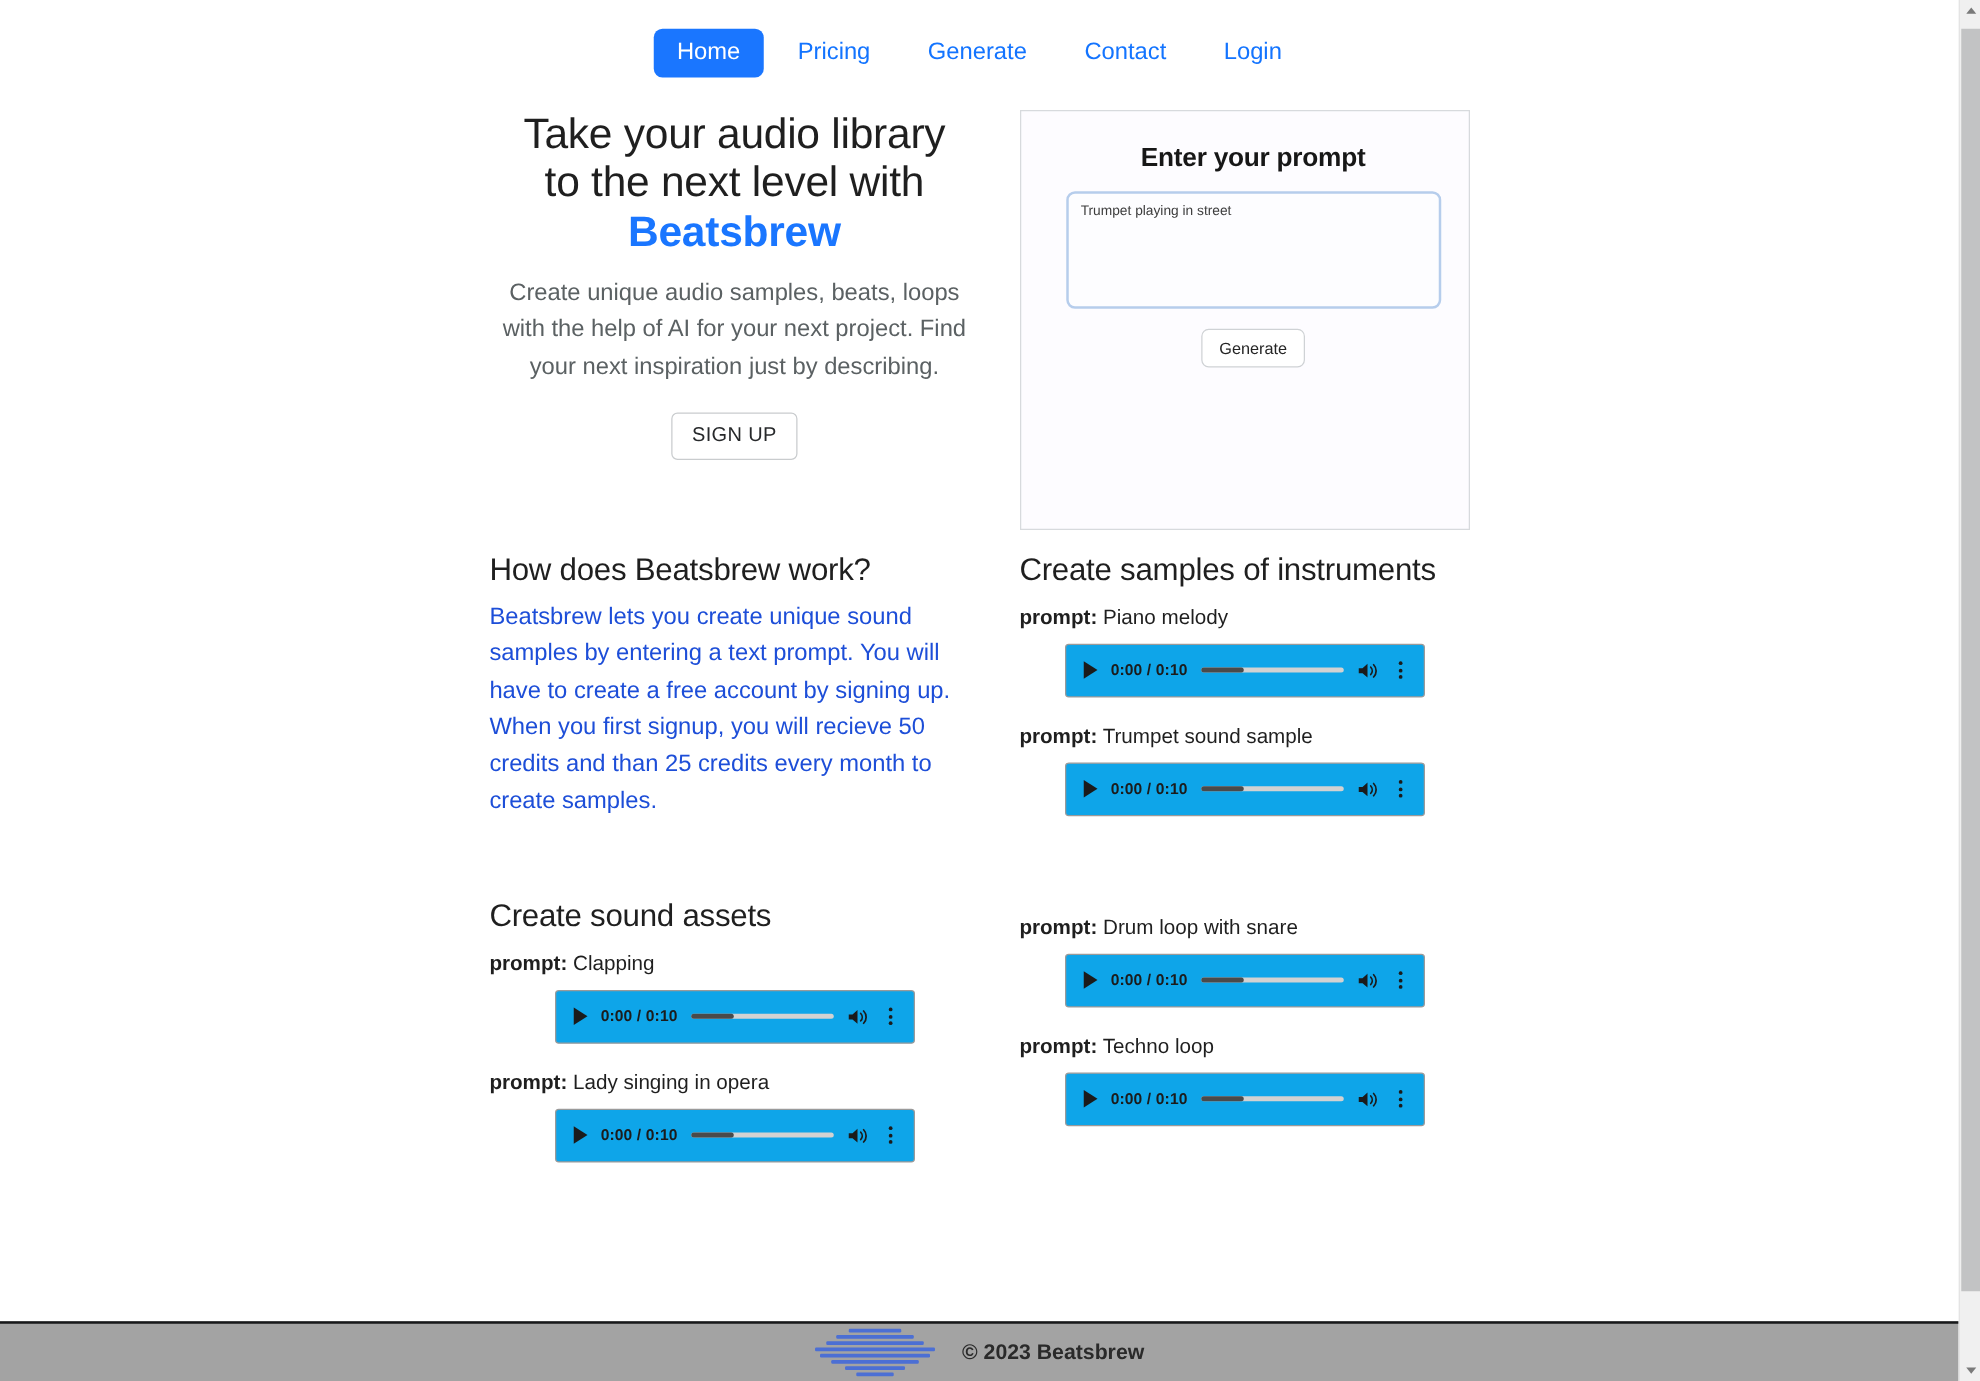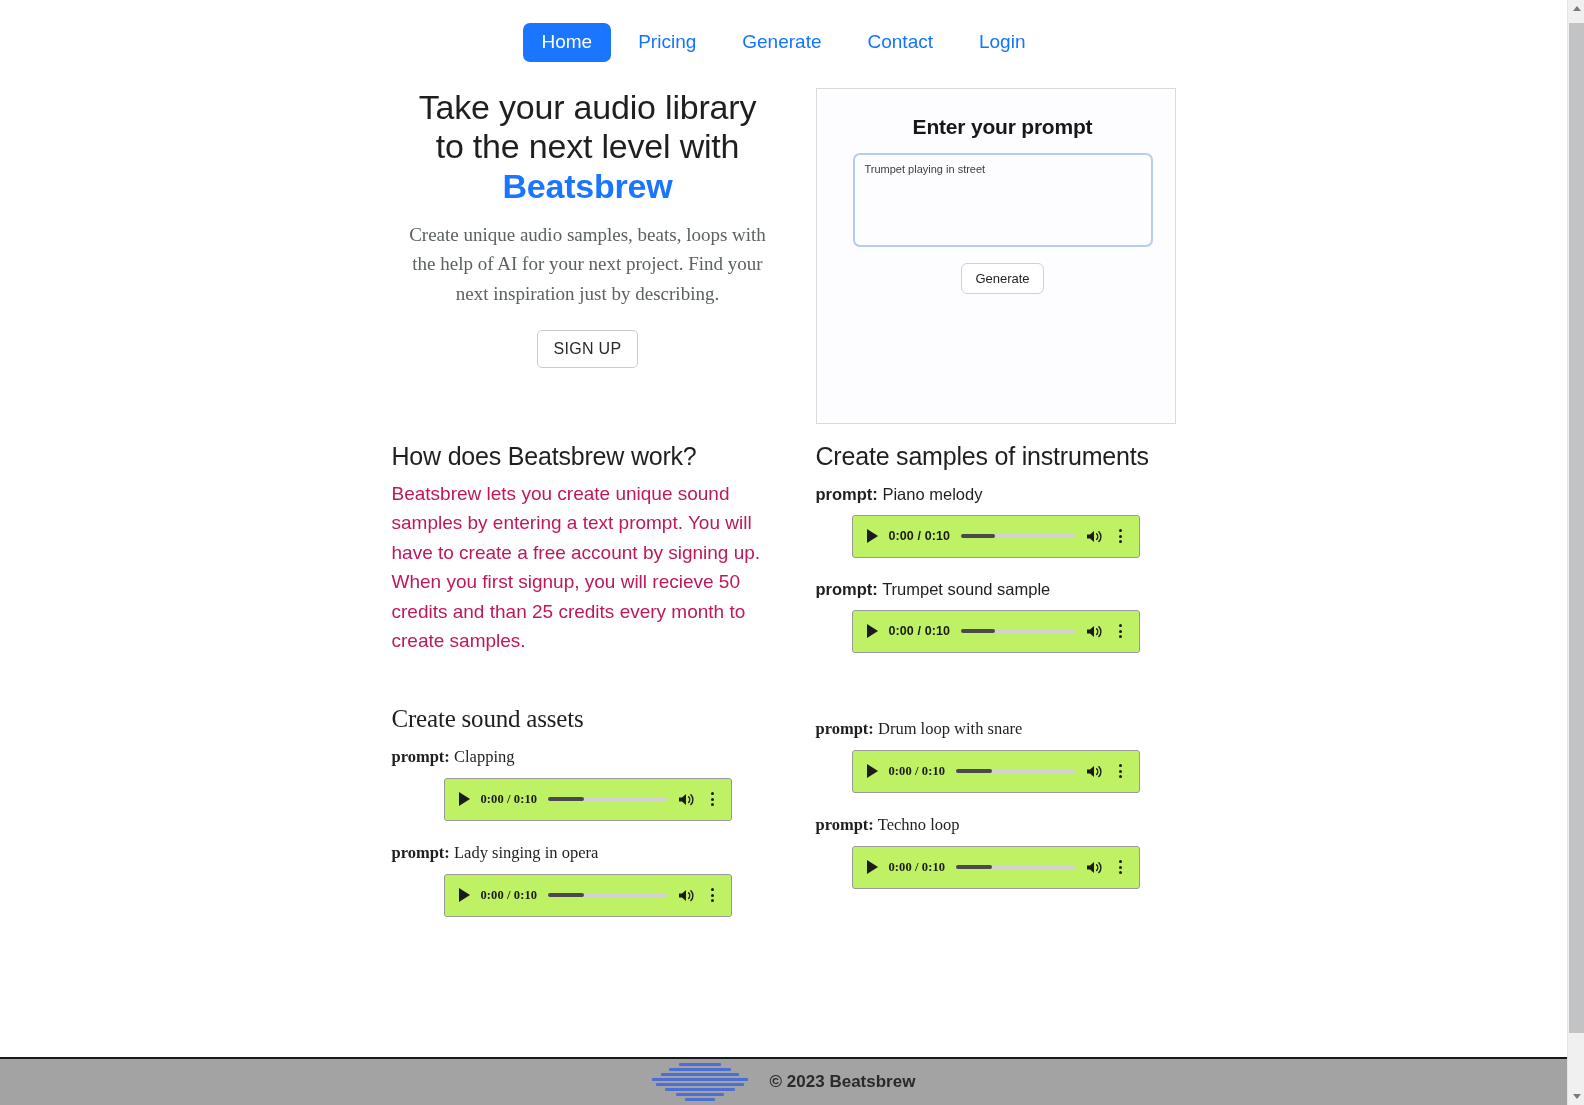--- a/index.html
+++ b/index.html
@@ -77,21 +77,20 @@
     font-weight: 700;
     font-size: 34px;
     margin-top: 2px;
   }
   .hero-desc {
     font-size: 19px;
     line-height: 1.54;
     color: #5b6163;
     margin: 14px 6px 0 6px;
     font-weight: 400;
-    font-family: Liberation Serif, serif;
   }
   .signup-btn {
     margin-top: 22px;
     display: inline-block;
     font-size: 16px;
     letter-spacing: 0.3px;
     color: #27292b;
     background: #fff;
     border: 1px solid #c9ccce;
     border-radius: 5px;
@@ -156,39 +155,39 @@
   .section-title {
     font-size: 25px;
     font-weight: 400;
     color: #1f1f1f;
     margin: 0 0 8px 0;
     letter-spacing: -0.2px;
   }
   .section-body {
     font-size: 19px;
     line-height: 1.55;
-    color: #be185d;
+    color: #1d4ed8;
     margin: 0;
   }
   .prompt-line {
     font-size: 16.5px;
     color: #1f1f1f;
     margin: 14px 0 11px 0;
   }
   .prompt-line b { font-weight: 700; }
   .prompt-line span { font-weight: 400; }
 
   
   .audio {
     width: 288px;
     height: 43px;
     margin: 0 auto;
     border: 1px solid #9a9a9a;
     border-radius: 3px;
-    background: #bef264;
+    background: #0ea5e9;
     display: flex;
     align-items: center;
     padding: 0 11px 0 14px;
     gap: 11px;
   }
   .play-icon {
     width: 0; height: 0;
     border-left: 11px solid #1b1b1b;
     border-top: 7px solid transparent;
     border-bottom: 7px solid transparent;
@@ -407,21 +406,21 @@
             <span class="kebab">
                 <i></i>
                 <i></i>
                 <i></i>
               </span>
           </div>
         </div>
       </div>
     </div>
 
-    <div class="sections" style="margin-top:30px;font-family:Liberation Serif, serif;">
+    <div class="sections" style="margin-top:44px;">
       <div class="section-col">
         <h2 class="section-title">Create sound assets</h2>
 
         <div class="audio-slot">
           <p class="prompt-line">
             <b>prompt:</b>
             <span>Clapping</span>
           </p>
           <div class="audio">
             <span class="play-icon"></span>

